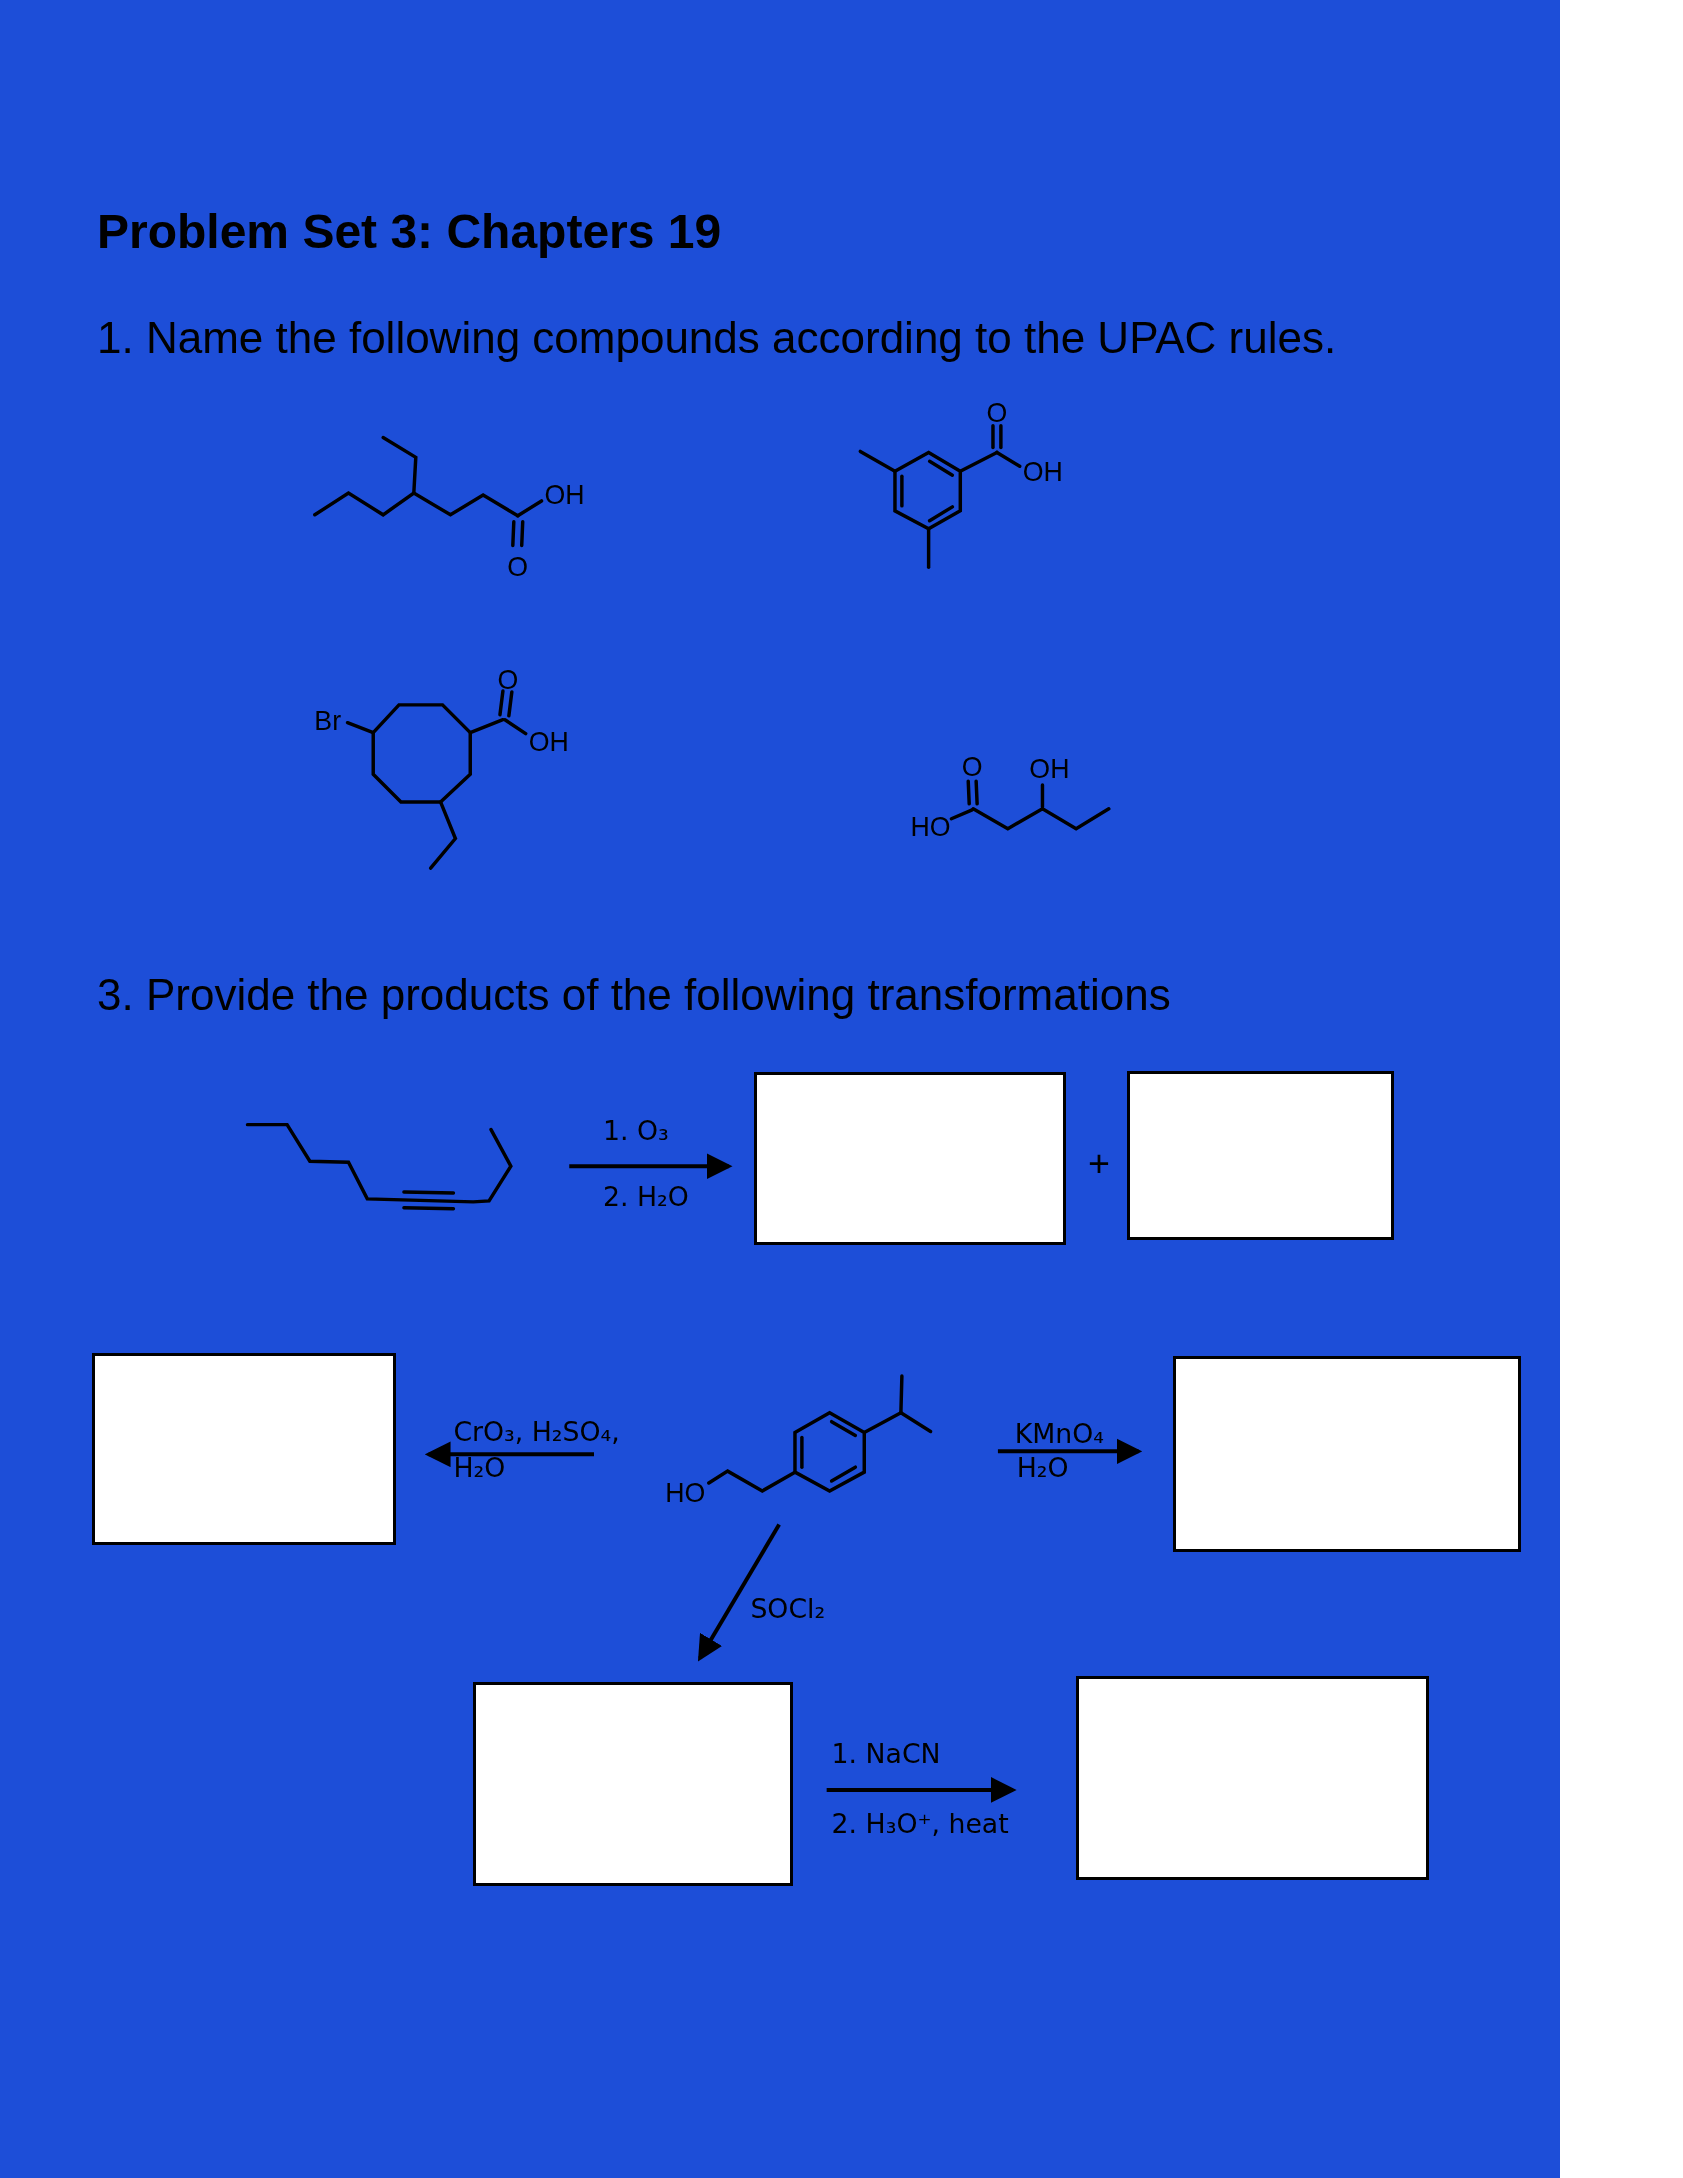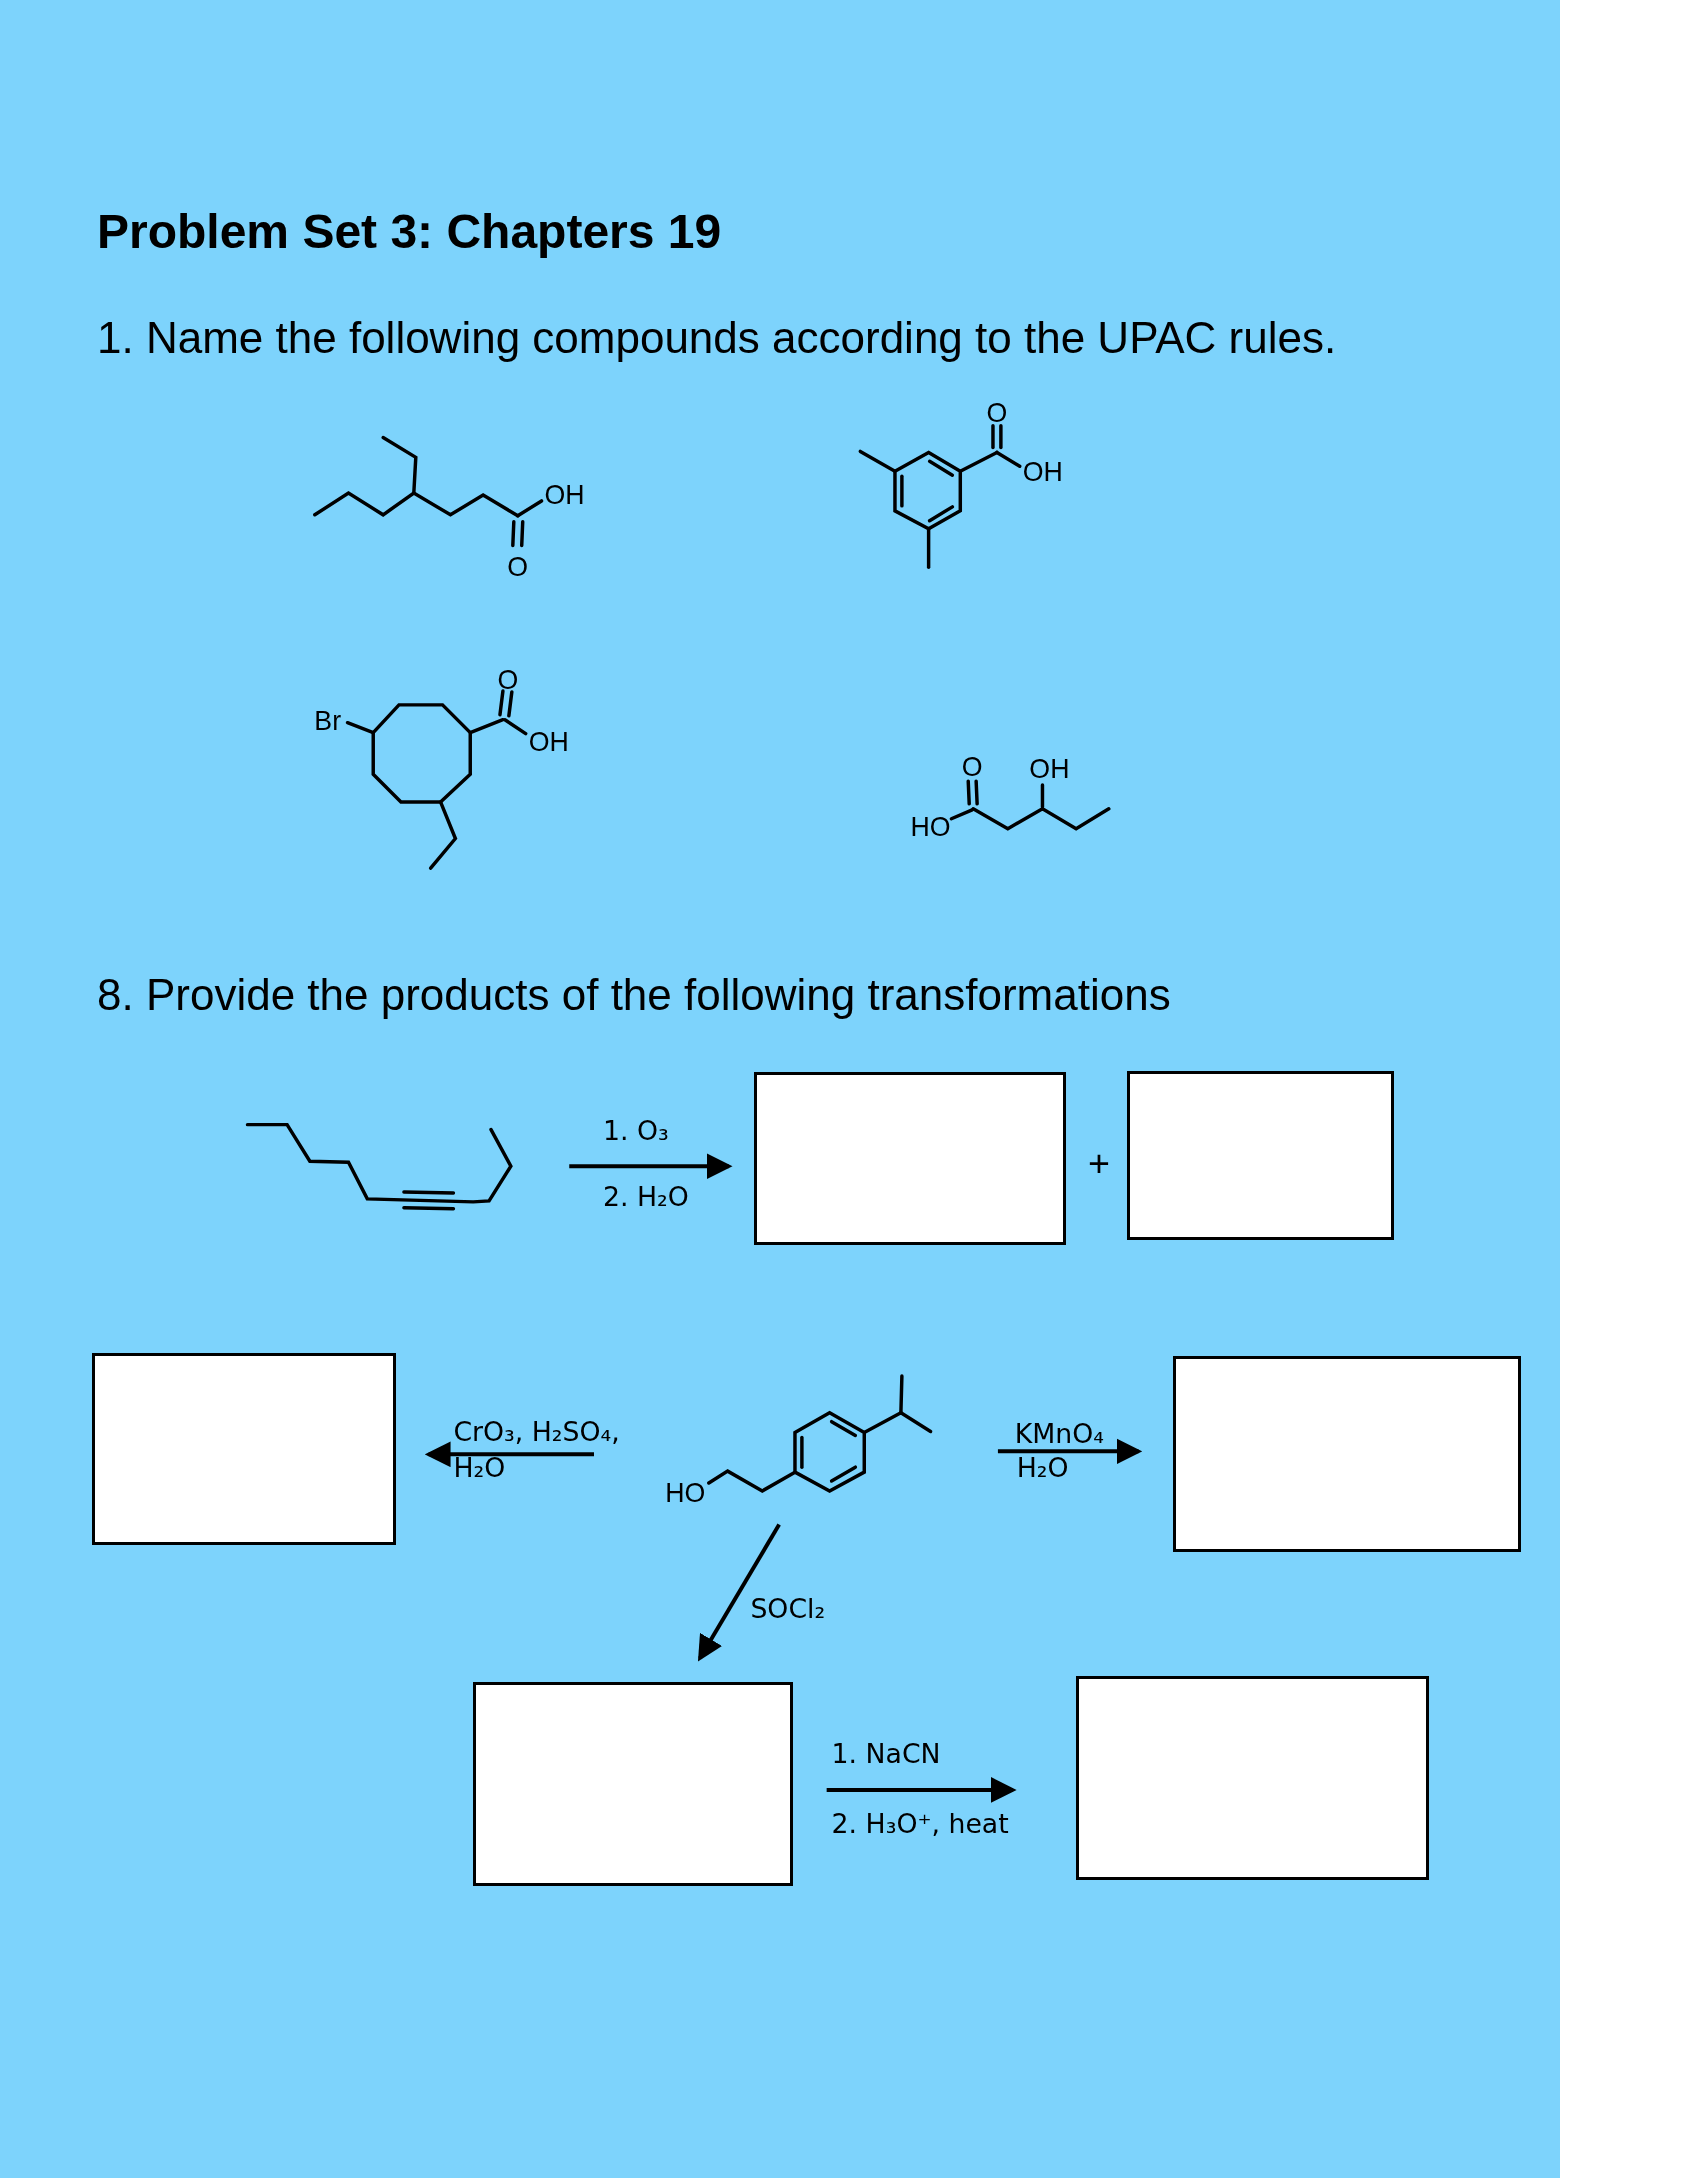--- a/index.html
+++ b/index.html
@@ -1,38 +1,38 @@
 <!DOCTYPE html>
 <html><head>
 <meta charset="utf-8">
 <style>
   *{margin:0;padding:0;box-sizing:border-box}
   html,body{background:#fff}
   body{width:1683px;height:2178px;position:relative;font-family:"Liberation Sans",sans-serif;color:#000;overflow:hidden}
-  .page{position:absolute;left:0;top:0;width:1560px;height:2178px;background:#7dd3fc}
+  .page{position:absolute;left:0;top:0;width:1560px;height:2178px;background:#1d4ed8}
   .title{position:absolute;left:97px;top:204px;font-size:48px;font-weight:bold}
   .q{position:absolute;font-size:44px}
   .q1{left:97px;top:313px}
   .q2{left:97px;top:970px}
   svg.chem{position:absolute;left:0;top:0}
   .abox{position:absolute;border:3px solid #000;background:#fff}
   .bond{stroke:#000;stroke-width:3.5;fill:none;stroke-linecap:round}
   .arrow{stroke:#000;stroke-width:4;fill:none}
   .al{font-size:27px;font-family:"Liberation Sans",sans-serif;fill:#000}
   .rg{font-size:27px;font-family:"DejaVu Sans",sans-serif;fill:#000}
   .plus{font-size:38px;font-family:"Liberation Sans",sans-serif;fill:#000}
 </style>
 </head>
 <body>
 
 <div class="page">
 
   <div class="title">Problem Set 3: Chapters 19</div>
   <div class="q q1">1. Name the following compounds according to the UPAC rules.</div>
-  <div class="q q2">8. Provide the products of the following transformations</div>
+  <div class="q q2">3. Provide the products of the following transformations</div>
 
   <div class="abox" style="left:754px;top:1072px;width:312px;height:173px"></div>
   <div class="abox" style="left:1127px;top:1071px;width:267px;height:169px"></div>
   <div class="abox" style="left:92px;top:1353px;width:304px;height:192px"></div>
   <div class="abox" style="left:1173px;top:1356px;width:348px;height:196px"></div>
   <div class="abox" style="left:473px;top:1682px;width:320px;height:204px"></div>
   <div class="abox" style="left:1076px;top:1676px;width:353px;height:204px"></div>
 
   <svg class="chem" width="1683" height="2178" viewBox="0 0 1700 2200">
     <defs>

